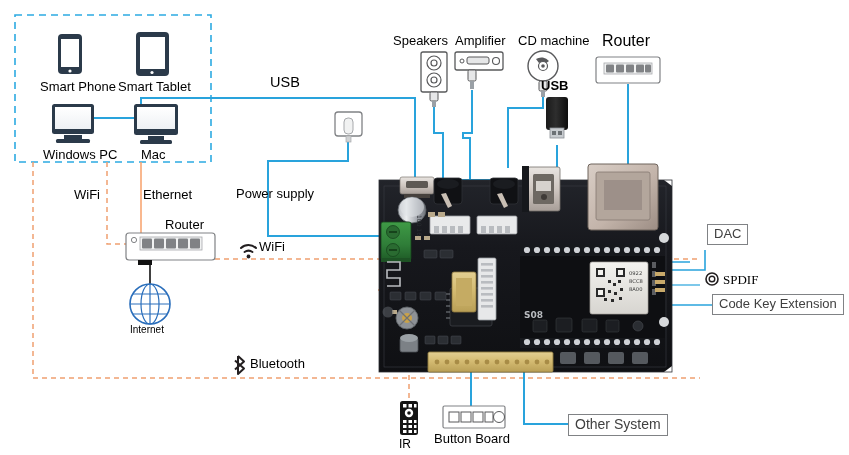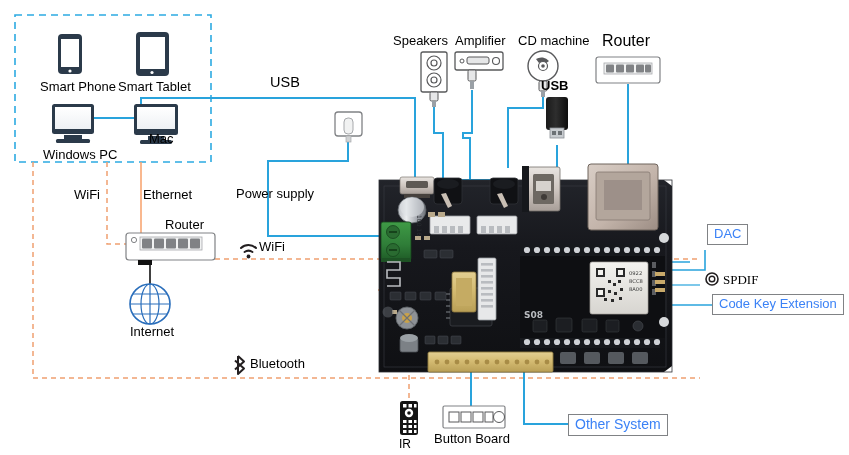--- a/index.html
+++ b/index.html
@@ -17,21 +17,21 @@
   .lbl-sm{font-size:11px;}
   .lbl-md{font-size:13px;}
   .lbl-lg{font-size:14.5px;}
   .lbl-xl{font-size:16px;}
   .lbl-tiny{font-size:8px;}
 
   .boxlbl{
     position:absolute;
     border:1px solid #808285;
     background:#ffffff;
-    color:#3b82f6;
+    color:#404040;
     font-size:13px;
     padding:2px 6px 3px 6px;
     line-height:1.05;
     white-space:nowrap;
   }
 </style>
 </head>
 <body>
 
 <div id="stage">
@@ -534,33 +534,33 @@
       <rect x="655" y="280" width="10" height="4"></rect>
       <rect x="655" y="288" width="10" height="4"></rect>
     </g>
   </g>
 
 </svg>
 
 <div class="lbl lbl-md" style="left:40px;top:80px;">Smart Phone</div>
 <div class="lbl lbl-md" style="left:118px;top:80px;">Smart Tablet</div>
 <div class="lbl lbl-md" style="left:43px;top:148px;">Windows PC</div>
-<div class="lbl lbl-md" style="left:141px;top:132px;margin-left:8px;">Mac</div>
+<div class="lbl lbl-md" style="left:141px;top:148px;">Mac</div>
 
 <div class="lbl lbl-lg" style="left:270px;top:75px;">USB</div>
 
 <div class="lbl lbl-md" style="left:74px;top:188px;">WiFi</div>
 <div class="lbl lbl-md" style="left:143px;top:188px;">Ethernet</div>
 <div class="lbl lbl-md" style="left:236px;top:187px;">Power supply</div>
 
 <div class="lbl lbl-md" style="left:165px;top:218px;">Router</div>
 
 <div class="lbl lbl-md" style="left:259px;top:240px;">WiFi</div>
 
-<div class="lbl lbl-tiny" style="left:130px;top:325px;font-size:13px;">Internet</div>
+<div class="lbl lbl-tiny" style="left:130px;top:325px;font-size:10px;">Internet</div>
 
 <div class="lbl lbl-md" style="left:250px;top:357px;">Bluetooth</div>
 
 <div class="lbl lbl-md" style="left:393px;top:34px;">Speakers</div>
 <div class="lbl lbl-md" style="left:455px;top:34px;">Amplifier</div>
 <div class="lbl lbl-md" style="left:518px;top:34px;">CD machine</div>
 <div class="lbl lbl-xl" style="left:602px;top:33px;">Router</div>
 
 <div class="lbl lbl-md" style="left:541px;top:79px;font-weight:bold;">USB</div>
 

